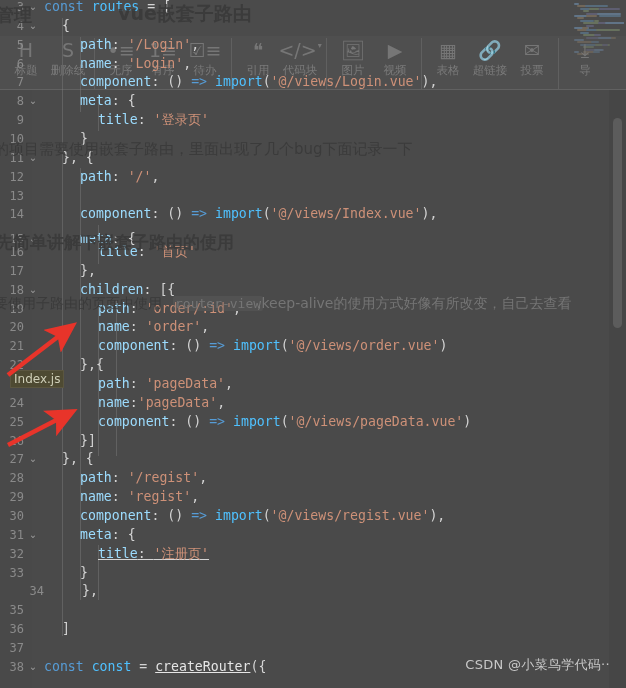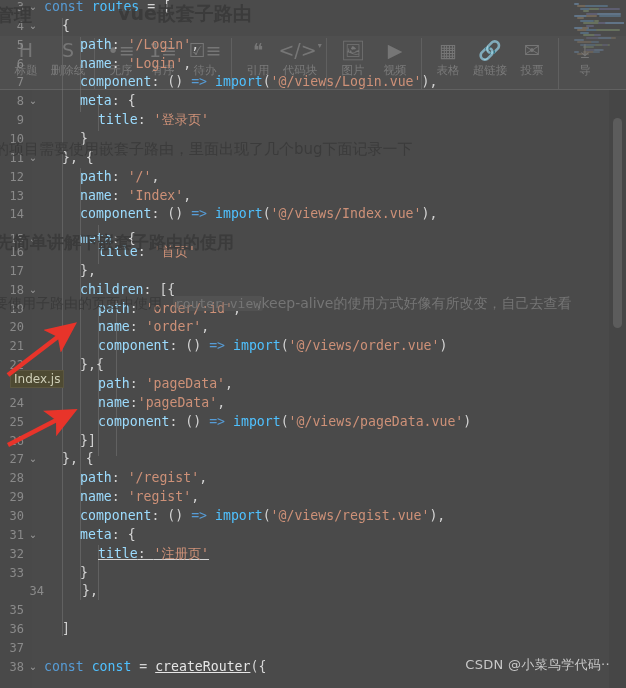--- a/index.html
+++ b/index.html
@@ -380,21 +380,21 @@
         <div class="line" style="position: absolute; left: 0px; top: -2px; width: 626px;"><span class="lno">3</span><span class="fold">⌄</span><span class="ltext" style="left: 44px;"><span class="t-kw">const </span><span class="t-var">routes</span><span class="t-pun"> = [</span></span></div>
         <div class="line" style="position: absolute; left: 0px; top: 16.85px; width: 626px;"><span class="lno">4</span><span class="fold">⌄</span><span class="ltext" style="left: 62px;"><span class="t-pun">{</span></span></div>
         <div class="line" style="position: absolute; left: 0px; top: 35.7px; width: 626px;"><span class="lno">5</span><span class="ltext" style="left: 80px;"><span class="t-prop">path</span><span class="t-pun">: </span><span class="t-str">'/Login'</span><span class="t-pun">,</span></span></div>
         <div class="line" style="position: absolute; left: 0px; top: 54.55px; width: 626px;"><span class="lno">6</span><span class="ltext" style="left: 80px;"><span class="t-prop">name</span><span class="t-pun">: </span><span class="t-str">'Login'</span><span class="t-pun">,</span></span></div>
         <div class="line" style="position: absolute; left: 0px; top: 73.4px; width: 626px;"><span class="lno">7</span><span class="ltext" style="left: 80px;"><span class="t-prop">component</span><span class="t-pun">: () </span><span class="t-arrow">=&gt;</span><span class="t-pun"> </span><span class="t-var">import</span><span class="t-pun">(</span><span class="t-str">'@/views/Login.vue'</span><span class="t-pun">),</span></span></div>
         <div class="line" style="position: absolute; left: 0px; top: 92.25px; width: 626px;"><span class="lno">8</span><span class="fold">⌄</span><span class="ltext" style="left: 80px;"><span class="t-prop">meta</span><span class="t-pun">: {</span></span></div>
         <div class="line" style="position: absolute; left: 0px; top: 111.1px; width: 626px;"><span class="lno">9</span><span class="ltext" style="left: 98px;"><span class="t-prop">title</span><span class="t-pun">: </span><span class="t-str">'登录页'</span></span></div>
         <div class="line" style="position: absolute; left: 0px; top: 129.95px; width: 626px;"><span class="lno">10</span><span class="ltext" style="left: 80px;"><span class="t-pun">}</span></span></div>
         <div class="line" style="position: absolute; left: 0px; top: 148.8px; width: 626px;"><span class="lno">11</span><span class="fold">⌄</span><span class="ltext" style="left: 62px;"><span class="t-pun">}, {</span></span></div>
         <div class="line" style="position: absolute; left: 0px; top: 167.65px; width: 626px; padding-left: 43px;"><span class="lno">12</span><span class="ltext" style="left: 80px;"><span class="t-prop">path</span><span class="t-pun">: </span><span class="t-str">'/'</span><span class="t-pun">,</span></span></div>
-        <div class="line" style="position: absolute; left: 0px; top: 186.5px; width: 626px;"><span class="lno">13</span><span class="ltext" style="left: 80px;"><span class="t-prop">name</span><span class="t-pun">: </span><span class="t-str">'Index'</span><span class="t-pun">,</span></span></div>
+        <div class="line" style="position: absolute; left: 0px; top: 186.5px; width: 626px;"><span class="lno">13</span></div>
         <div class="line" style="position: absolute; left: 0px; top: 205.35px; width: 626px;"><span class="lno">14</span><span class="ltext" style="left: 80px;"><span class="t-prop">component</span><span class="t-pun">: () </span><span class="t-arrow">=&gt;</span><span class="t-pun"> </span><span class="t-var">import</span><span class="t-pun">(</span><span class="t-str">'@/views/Index.vue'</span><span class="t-pun">),</span></span></div>
         <div class="line" style="position: absolute; left: 0px; top: 230px; width: 626px;"><span class="lno">15</span><span class="fold">⌄</span><span class="ltext" style="left: 80px;"><span class="t-prop">meta</span><span class="t-pun">: {</span></span></div>
         <div class="line" style="position: absolute; left: 0px; top: 243.05px; width: 626px;"><span class="lno">16</span><span class="ltext" style="left: 98px;"><span class="t-prop">title</span><span class="t-pun">: </span><span class="t-str">'首页'</span></span></div>
         <div class="line" style="position: absolute; left: 0px; top: 261.9px; width: 626px;"><span class="lno">17</span><span class="ltext" style="left: 80px;"><span class="t-pun">},</span></span></div>
         <div class="line" style="position: absolute; left: 0px; top: 280.75px; width: 522px;"><span class="lno">18</span><span class="fold">⌄</span><span class="ltext" style="left: 80px;"><span class="t-prop">children</span><span class="t-pun">: [{</span></span></div>
         <div class="line" style="position: absolute; left: 0px; top: 299.6px; width: 626px;"><span class="lno">19</span><span class="ltext" style="left: 98px;"><span class="t-prop">path</span><span class="t-pun">: </span><span class="t-str">'order/:id'</span><span class="t-pun">,</span></span></div>
         <div class="line" style="position: absolute; left: 0px; top: 318.45px; width: 626px;"><span class="lno">20</span><span class="ltext" style="left: 98px;"><span class="t-prop">name</span><span class="t-pun">: </span><span class="t-str">'order'</span><span class="t-pun">,</span></span></div>
         <div class="line" style="position: absolute; left: 0px; top: 337.3px; width: 626px;"><span class="lno">21</span><span class="ltext" style="left: 98px;"><span class="t-prop">component</span><span class="t-pun">: () </span><span class="t-arrow">=&gt;</span><span class="t-pun"> </span><span class="t-var">import</span><span class="t-pun">(</span><span class="t-str">'@/views/order.vue'</span><span class="t-pun">)</span></span></div>
         <div class="line" style="position: absolute; left: 0px; top: 356.15px; width: 626px;"><span class="lno">22</span><span class="ltext" style="left: 80px;"><span class="t-pun">},{</span></span></div>
         <div class="line" style="position: absolute; left: 0px; top: 375px; width: 626px;"><span class="lno">23</span><span class="ltext" style="left: 98px;"><span class="t-prop">path</span><span class="t-pun">: </span><span class="t-str">'pageData'</span><span class="t-pun">,</span></span></div>

